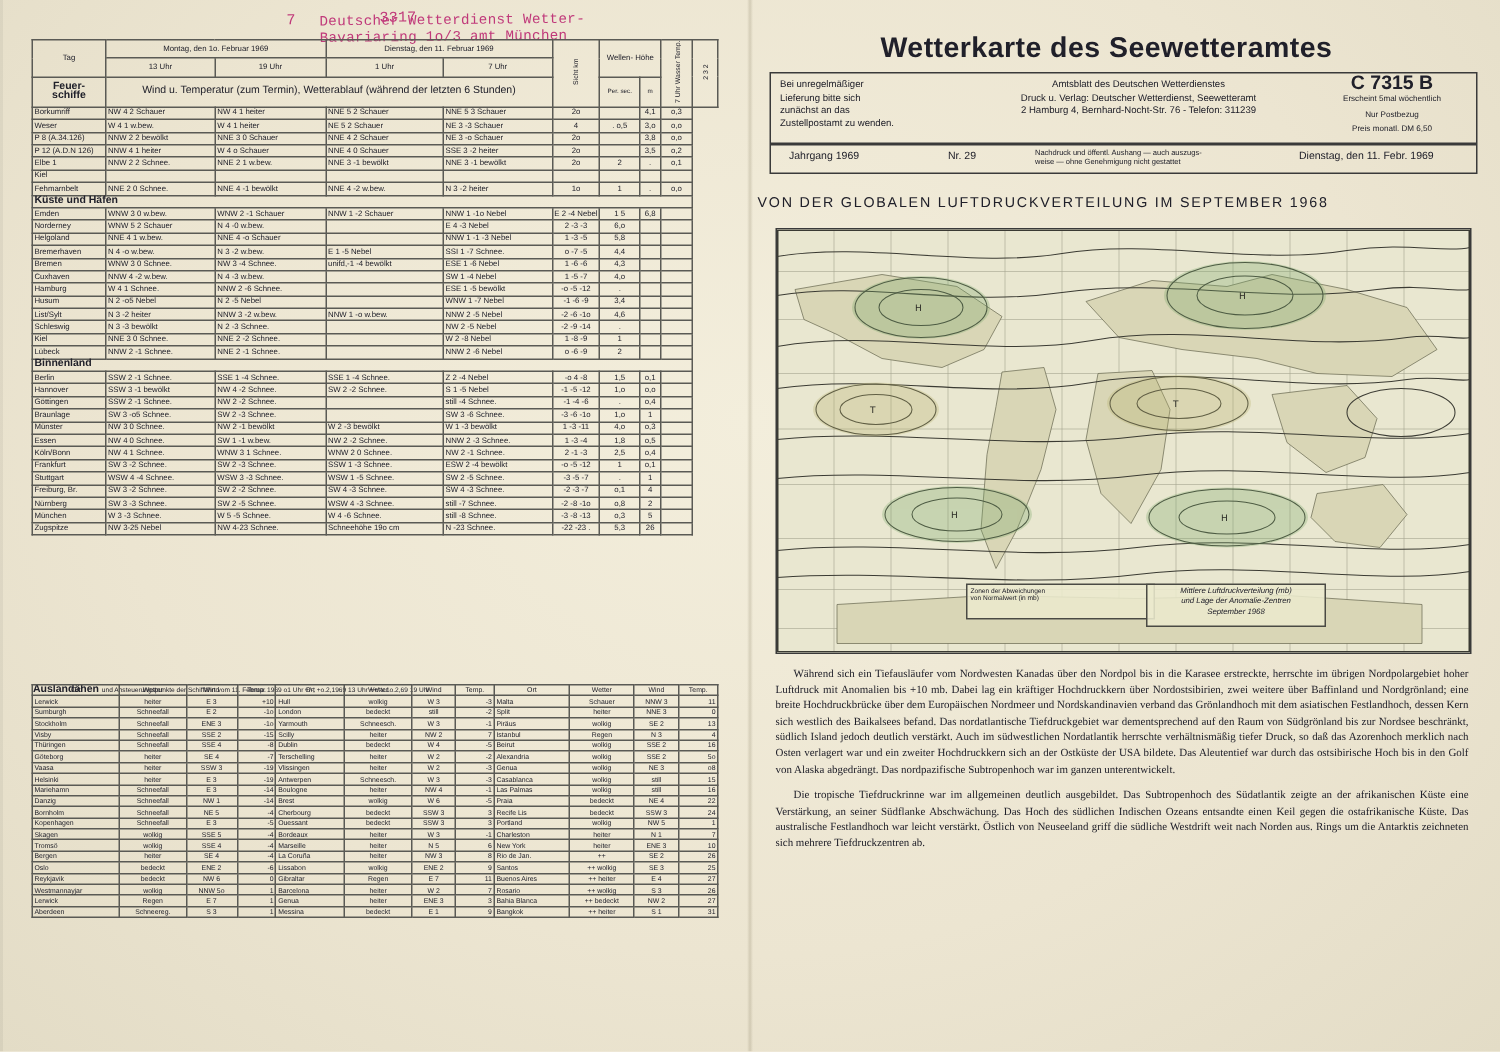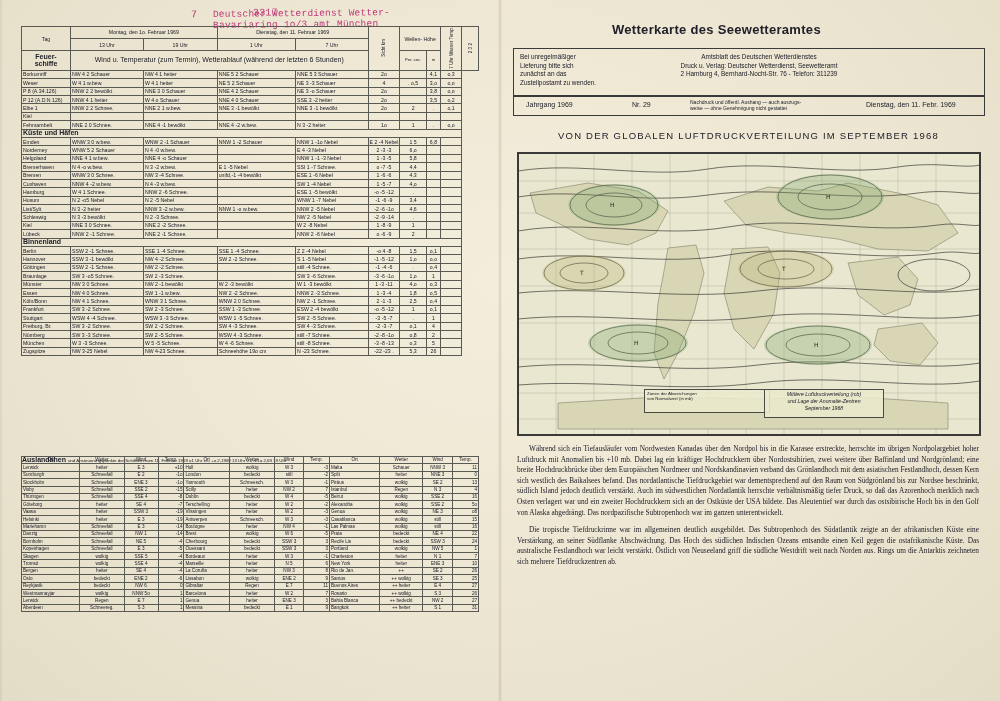--- a/index.html
+++ b/index.html
@@ -70,41 +70,41 @@
   }
   .ftbl td{height:6.4px;padding:0 1px;}
   .ausl-title{
     position:absolute;left:14px;top:452px;font-size:7px;font-weight:bold;
   }
   
   .right{
     position:absolute;left:505px;top:4px;width:487px;height:690px;
   }
   .rtitle{
-    position:absolute;left:107px;top:18px;
-    font-size:13px;font-weight:bold;letter-spacing:0.3px;
+    position:absolute;left:82px;top:18px;
+    font-size:19px;font-weight:bold;letter-spacing:0.3px;
     font-family:"Liberation Sans", sans-serif;
   }
   .impbox{
     position:absolute;left:8px;top:44px;width:470px;height:46px;
     border:1px solid #3a3a3a;
     font-size:6.4px;line-height:8.6px;
   }
   .impleft{position:absolute;left:6px;top:4px;width:130px;}
   .impmid{position:absolute;left:140px;top:4px;width:210px;text-align:center;}
   .impright{position:absolute;left:360px;top:0px;width:108px;text-align:center;}
   .cnum{font-size:13px;font-weight:bold;}
   .rowbox{
     position:absolute;left:8px;top:92px;width:470px;height:18px;
     border:1px solid #3a3a3a;
     font-size:7px;
   }
   .rowbox .c{position:absolute;top:4px;}
   .subhead{
-    position:absolute;left:0;top:126px;width:487px;text-align:center;
+    position:absolute;left:0;top:126px;width:487px;
     font-size:9.5px;letter-spacing:1.2px;
   }
   .mapbox{
     position:absolute;left:12px;top:148px;width:462px;height:282px;
     border:1px solid #3a3a3a;
     background:#e8e6cf;
     overflow:hidden;
   }
   .mapsvg{position:absolute;left:0;top:0;}
   .maplegend{
@@ -859,20 +859,26 @@
       <div>Bei unregelmäßiger</div>
       <div>Lieferung bitte sich</div>
       <div>zunächst an das</div>
       <div>Zustellpostamt zu wenden.</div>
     </div>
     <div class="impmid">
       <div>Amtsblatt des Deutschen Wetterdienstes</div>
       <div>Druck u. Verlag:  Deutscher Wetterdienst, Seewetteramt</div>
       <div>2 Hamburg 4, Bernhard-Nocht-Str. 76 - Telefon: 311239</div>
     </div>
+    <div class="impright">
+      <div class="cnum" style="margin-top:2px">C 7315 B</div>
+      <div style="font-size:5.4px;margin-top:2px">Erscheint 5mal wöchentlich</div>
+      <div style="font-size:5.4px;margin-top:3px">Nur Postbezug</div>
+      <div style="font-size:5.4px">Preis monatl. DM 6,50</div>
+    </div>
   </div>
 
   <div class="rowbox">
     <div class="c" style="left:12px">Jahrgang 1969</div>
     <div class="c" style="left:118px">Nr. 29</div>
     <div class="c" style="left:176px;font-size:5px;line-height:6px;white-space:pre;top:2px">Nachdruck und öffentl. Aushang — auch auszugs-
 weise — ohne Genehmigung nicht gestattet</div>
     <div class="c" style="left:352px">Dienstag, den 11. Febr. 1969</div>
   </div>
 

